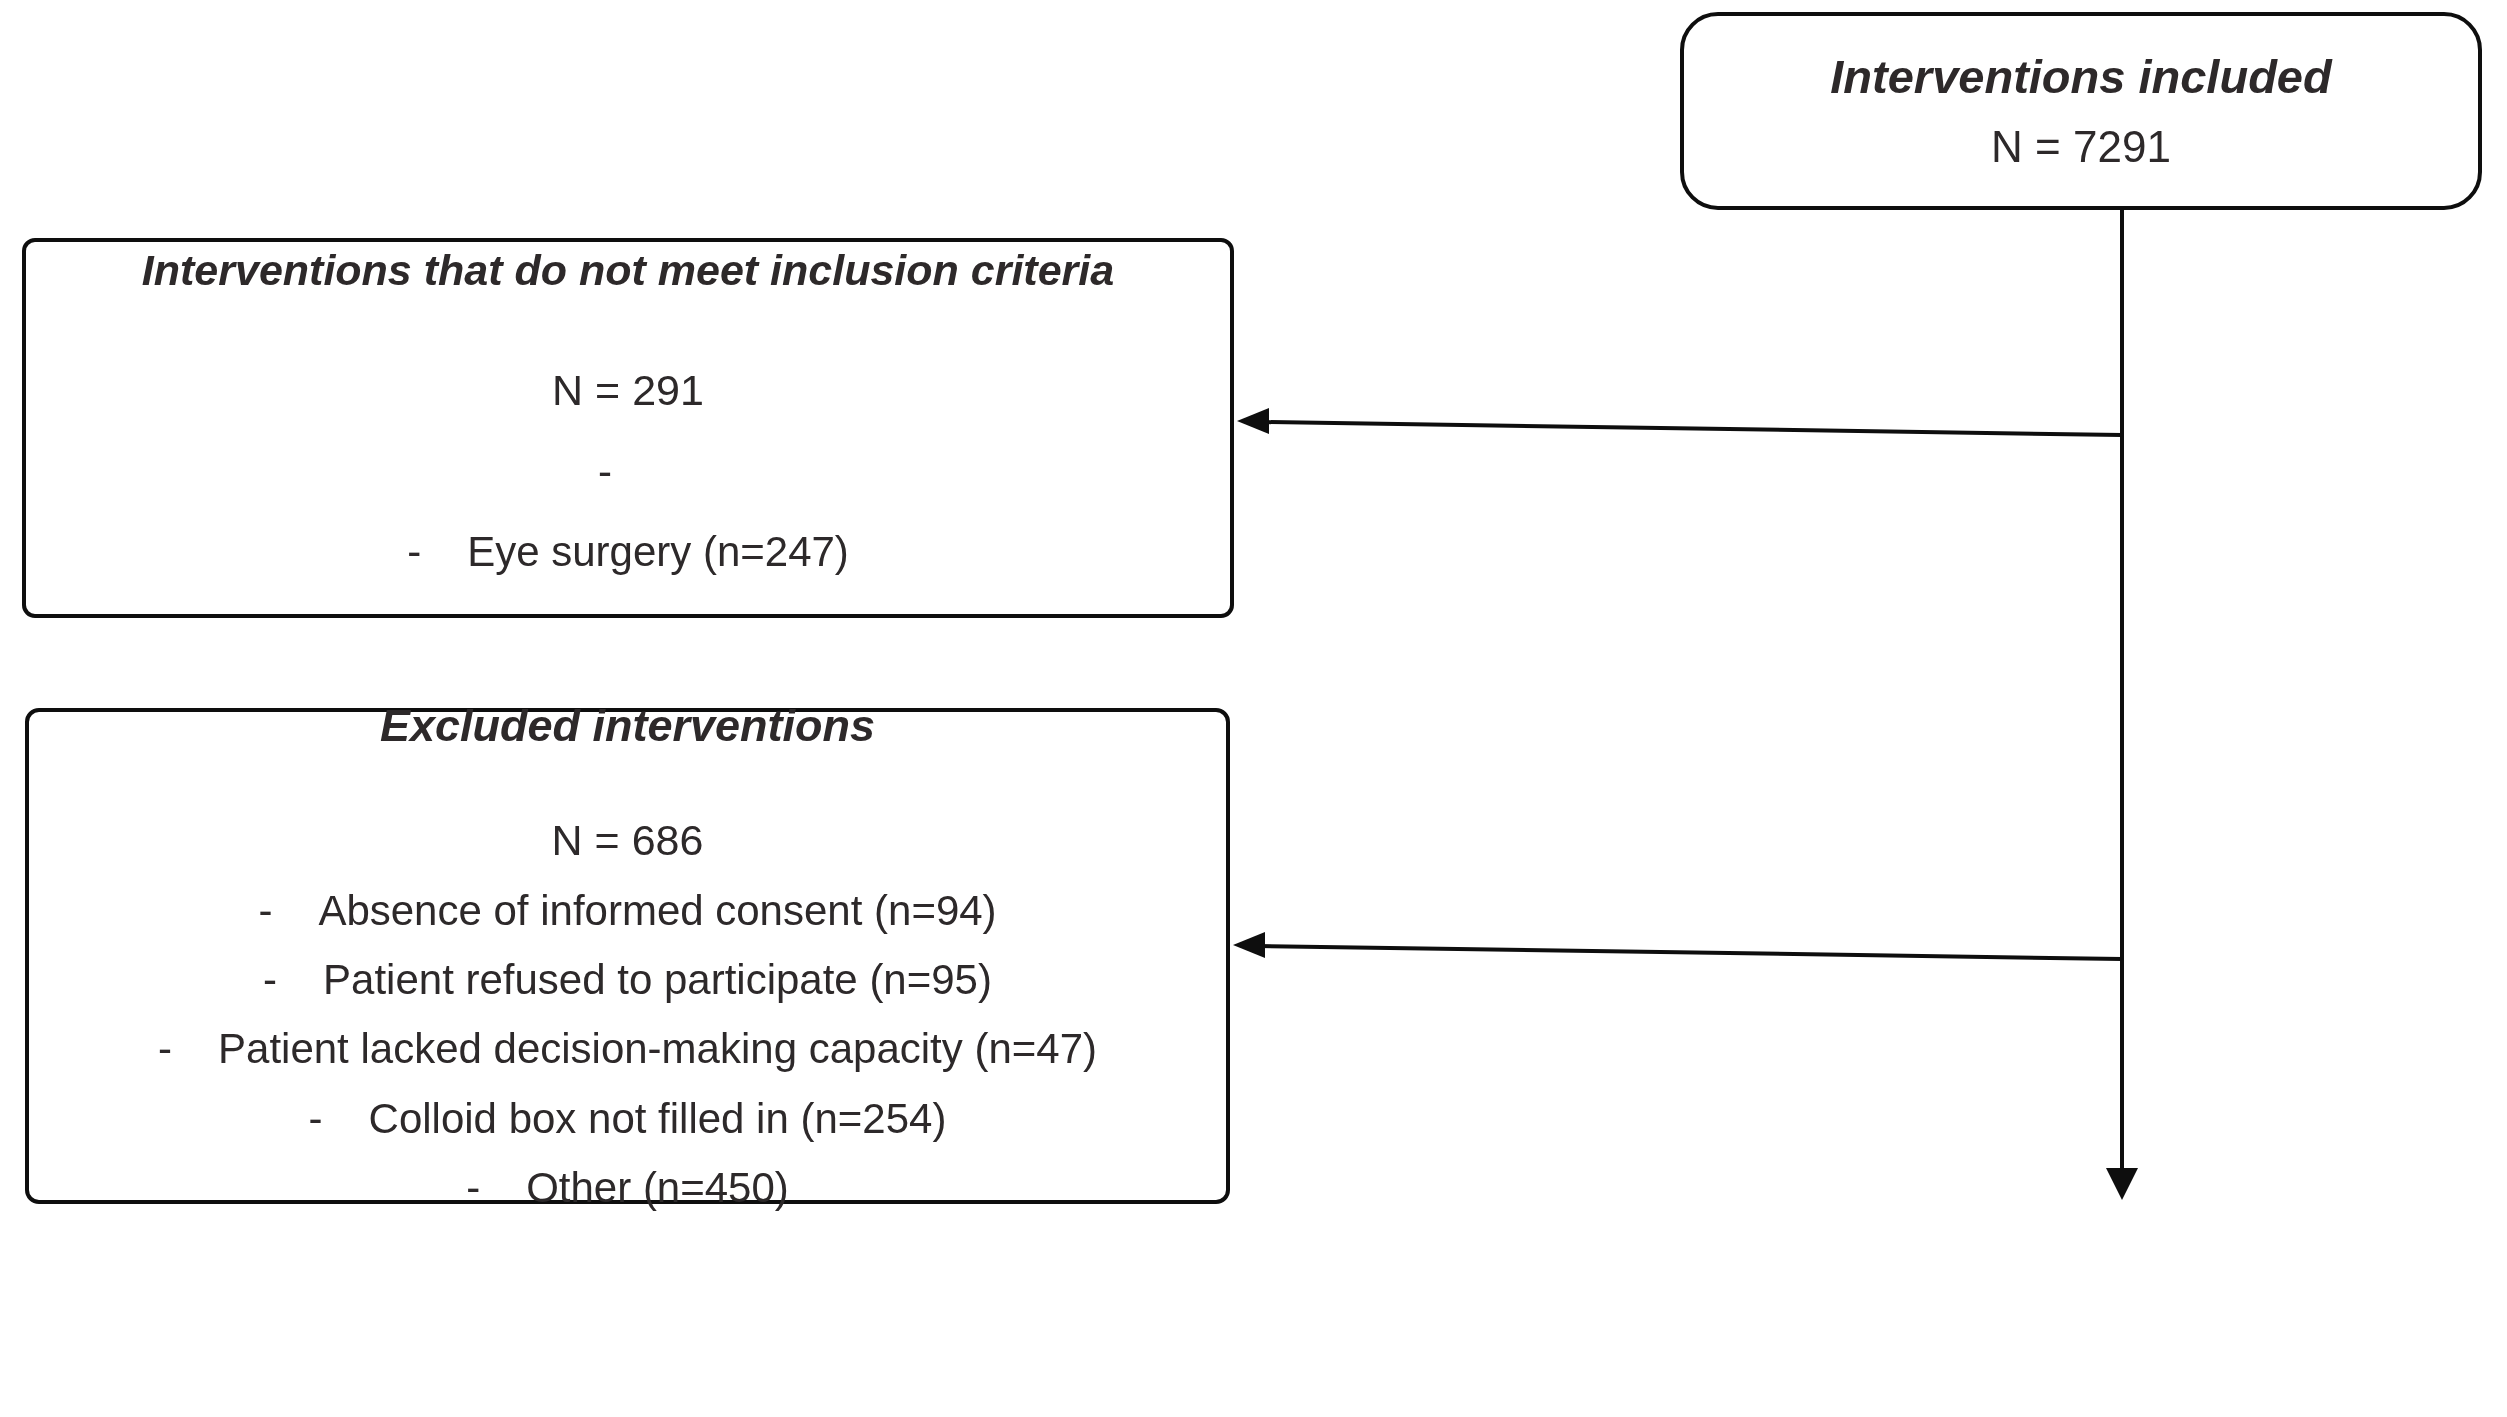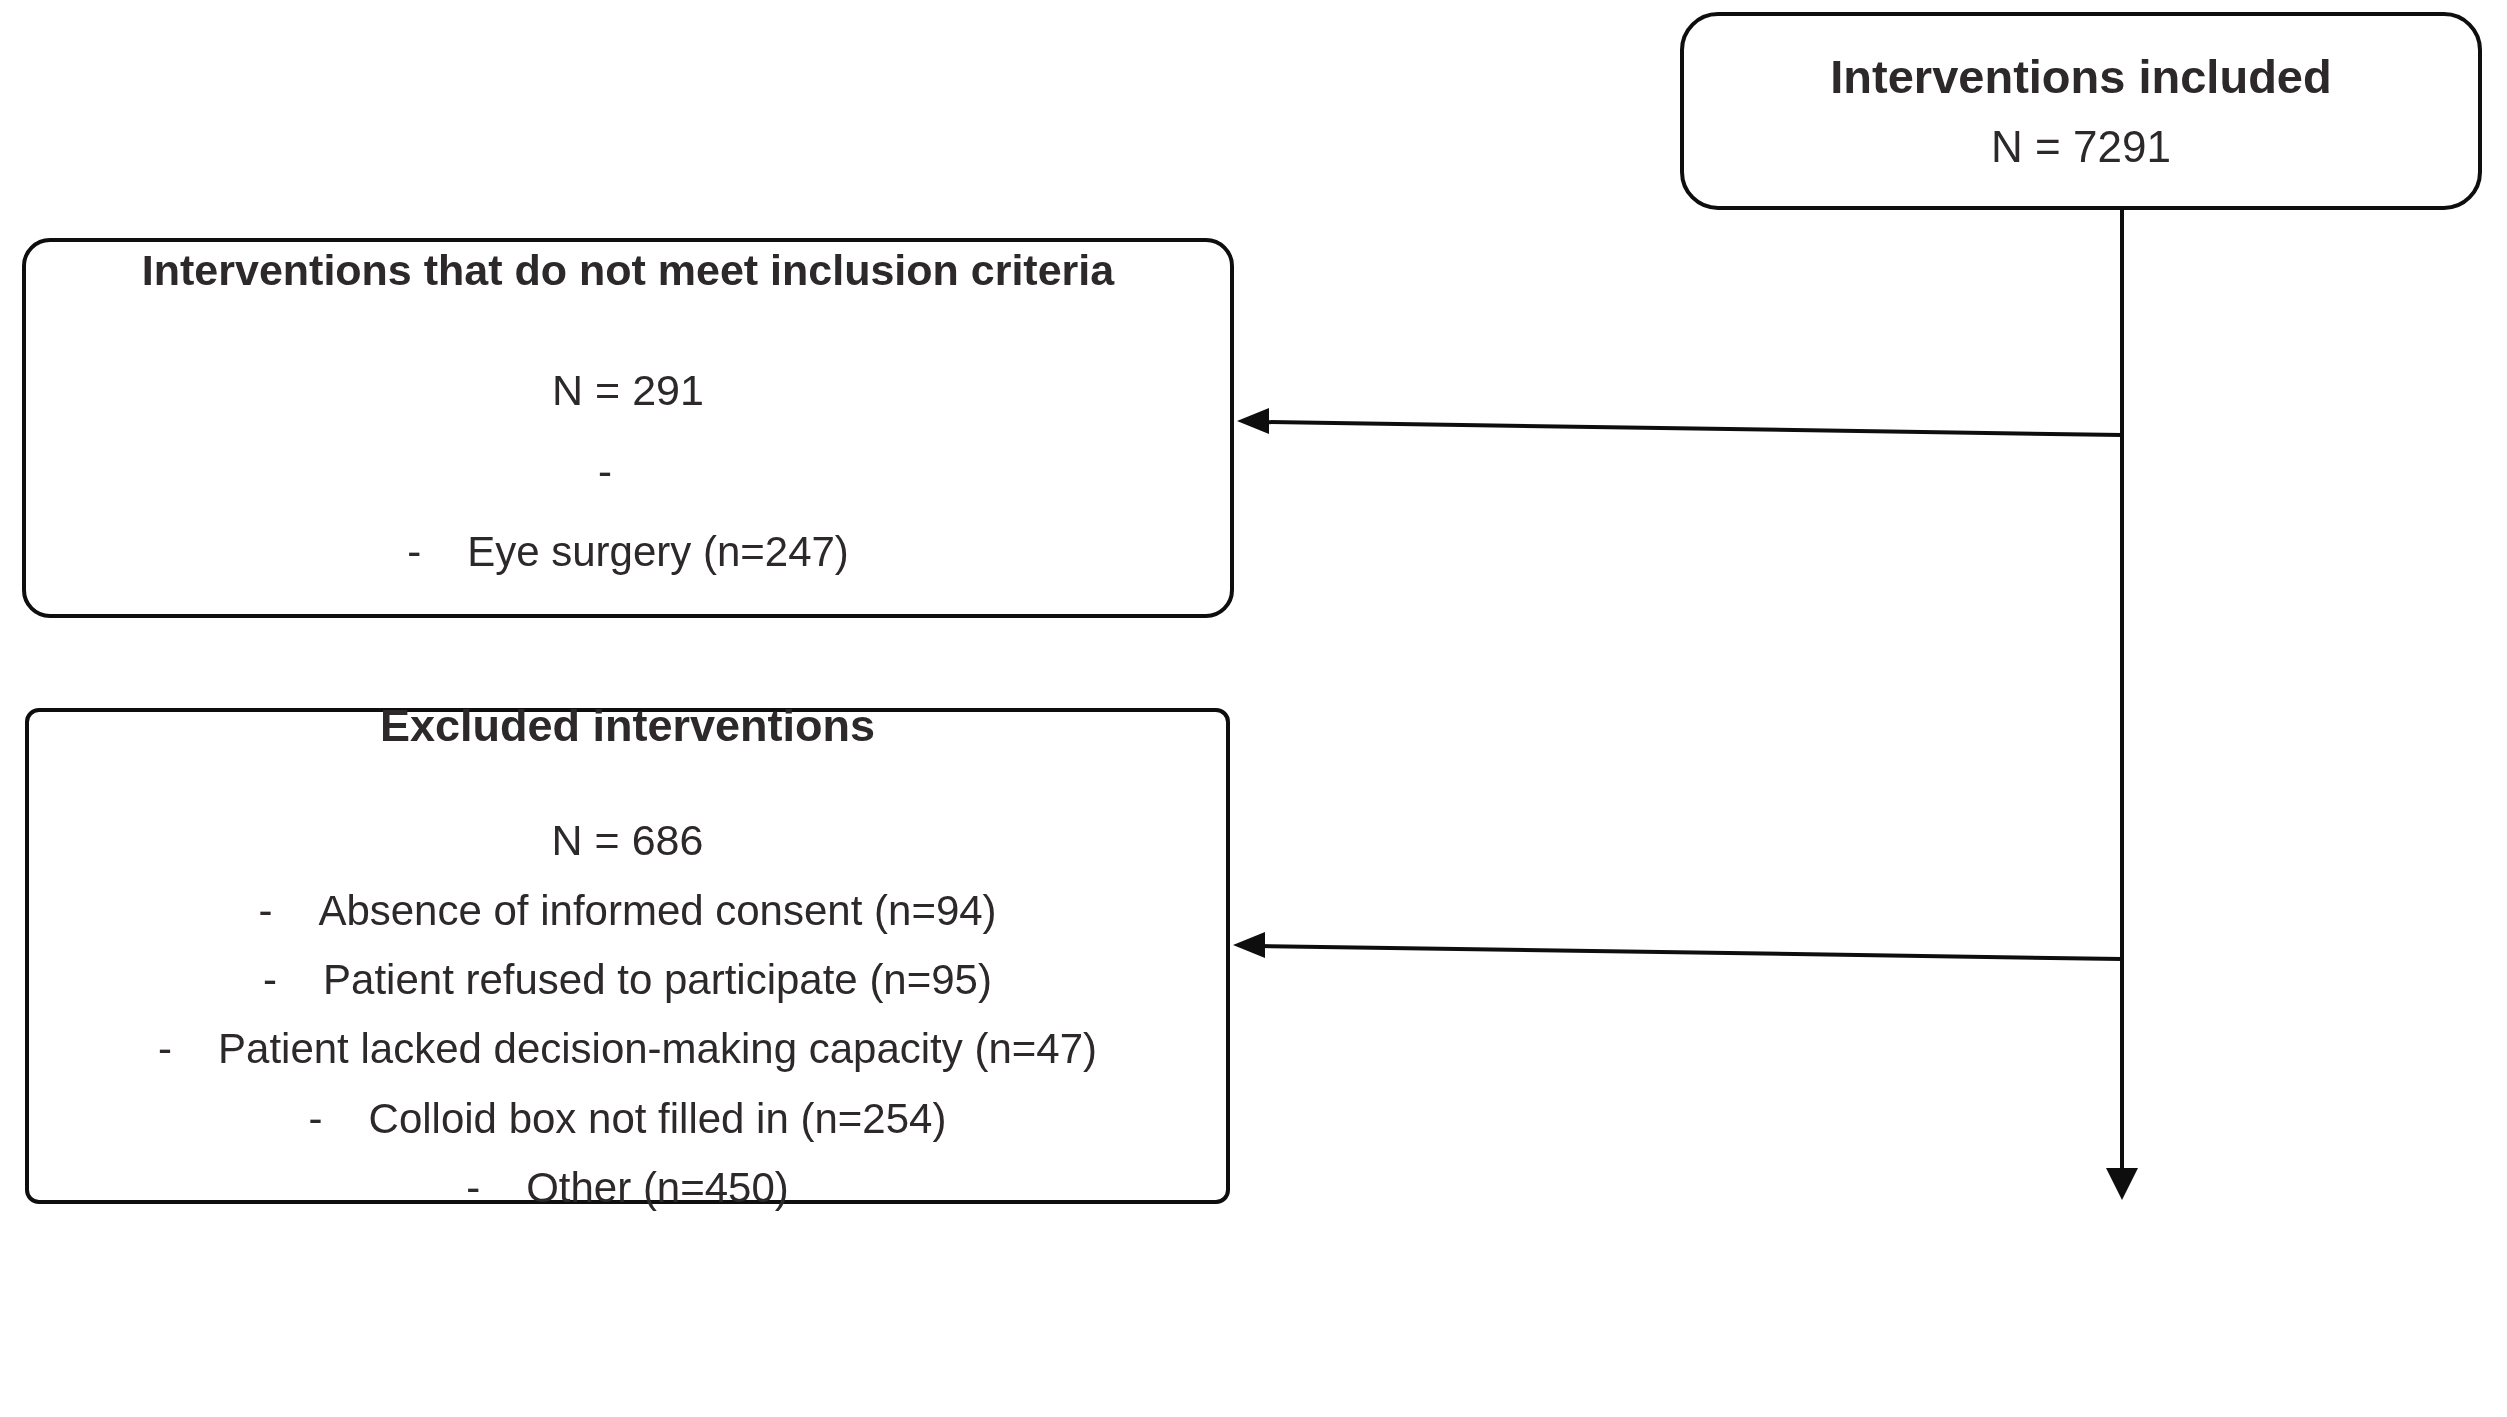--- a/index.html
+++ b/index.html
@@ -37,37 +37,37 @@
     position: absolute;
     background: var(--background, #ffffff);
     border: 4px solid var(--box-border, #0e0e0e);
     display: flex;
     flex-direction: column;
     align-items: center;
     justify-content: center;
     text-align: center;
   }
   .box .line { line-height: 1.15; white-space: nowrap; }
-  .title { font-weight: bold; }
+  .title { font-weight: bold; font-style: italic; }
 
   
   .box-included {
     left: 1680px; top: 12px;
     width: 802px; height: 198px;
     border-radius: 38px;
     gap: 18px;
   }
   .box-included .title { font-size: 47px; }
   .box-included .count { font-size: 44px; }
 
   
   .box-criteria {
     left: 22px; top: 238px;
     width: 1212px; height: 380px;
-    border-radius: 28px;
+    border-radius: 13px;
     gap: 32px;
     padding-bottom: 34px;
   }
   .box-criteria .title { font-size: 43px; }
   .box-criteria .count { font-size: 43px; margin-top: 39px; }
   .box-criteria .item { font-size: 42px; }
 
   
   .box-excluded {
     left: 25px; top: 708px;

